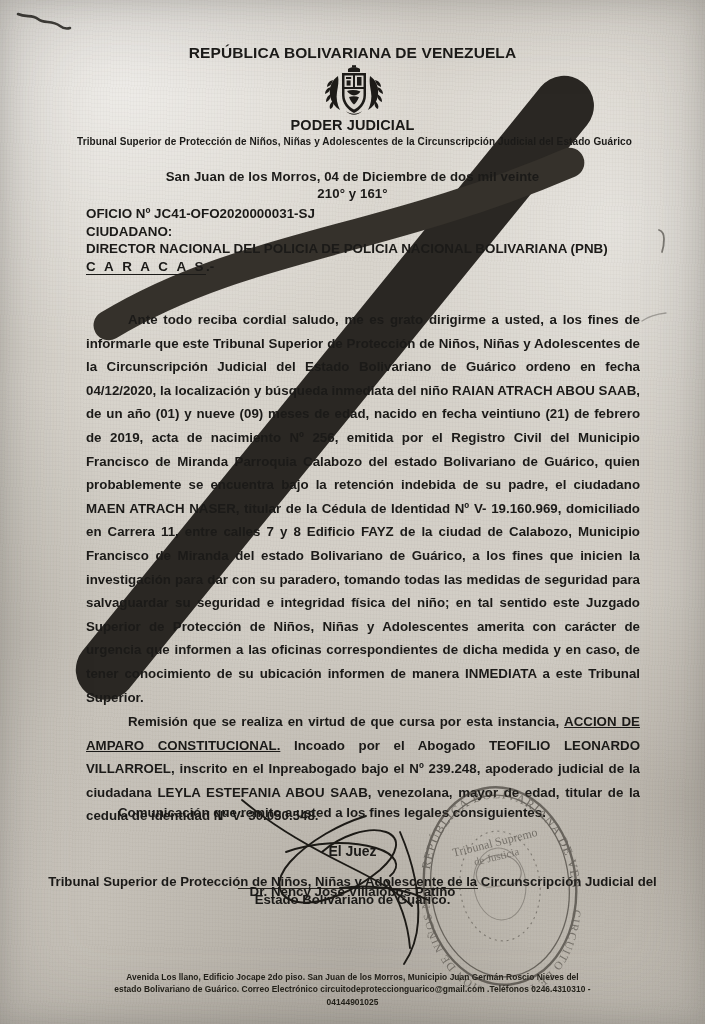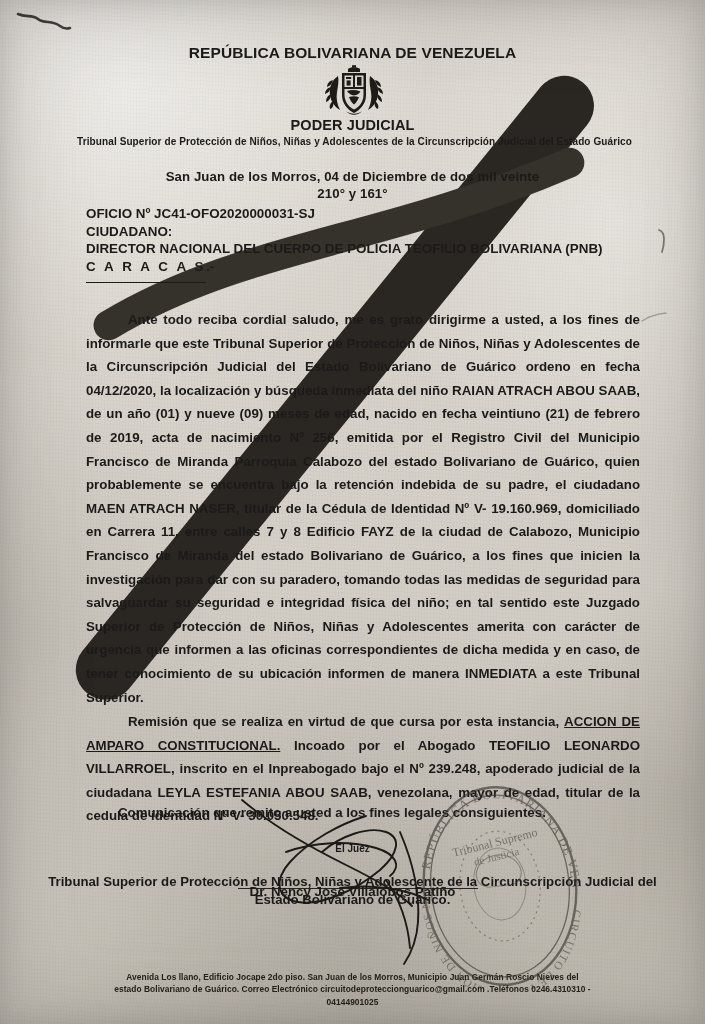--- a/index.html
+++ b/index.html
@@ -85,21 +85,21 @@
   #addressee {
     position: absolute; left: 86px; right: 52px; top: 205px;
     font-weight: bold;
     font-size: 13.4px;
     line-height: 17.6px;
   }
   #addressee .ln { white-space: nowrap; }
   .spaced-underline {
     letter-spacing: 2.6px;
     border-bottom: 1.4px solid #1b1a18;
-    padding-bottom: 8px;
+    padding-bottom: 0px;
     text-align: right;
   }
 
   
   #body {
     position: absolute;
     left: 86px;
     right: 65px;
     top: 308px;
   }
@@ -116,21 +116,21 @@
   b.u { text-decoration: underline; }
 
   
   #closing {
     position: absolute; left: 118px; top: 805px;
     font-weight: bold; font-size: 13.3px;
   }
   #eljuez {
     position: absolute; left: 0; right: 0; top: 843px;
     text-align: center;
-    font-weight: bold; font-size: 10px;
+    font-weight: bold; font-size: 14px;
   }
   #sig-line {
     position: absolute; left: 238px; top: 888px;
     width: 240px; height: 0;
     border-top: 1.4px solid #26241f;
   }
   #sig-name {
     position: absolute; left: 0; right: 0; top: 884px;
     text-align: center;
     font-weight: bold; font-size: 13.3px;
@@ -214,21 +214,21 @@
 
     <div class="hdr-line" id="title-tribunal">Tribunal Superior de Protección de Niños, Niñas y Adolescentes de la Circunscripción Judicial del Estado Guárico</div>
 
     <div class="hdr-line" id="title-city">San Juan de los Morros, 04 de Diciembre de dos mil veinte</div>
 
     <div class="hdr-line" id="title-years">210° y 161°</div>
 
     <div id="addressee">
       <div class="ln">OFICIO Nº JC41-OFO2020000031-SJ</div>
       <div class="ln">CIUDADANO:</div>
-      <div class="ln">DIRECTOR NACIONAL DEL CUERPO DE POLICIA TEOFILIO BOLIVARIANA (PNB)</div>
+      <div class="ln">DIRECTOR NACIONAL DEL POLICIA DE POLICIA NACIONAL BOLIVARIANA (PNB)</div>
       <div class="ln">
         <span class="spaced-underline">C A R A C A S</span><span>.-</span>
       </div>
     </div>
 
     <div id="body">
       <p class="p1">Ante todo reciba cordial saludo, me es grato dirigirme a usted, a los fines de informarle que este Tribunal Superior de Protección de Niños, Niñas y Adolescentes de la Circunscripción Judicial del Estado Bolivariano de Guárico ordeno en fecha 04/12/2020, la localización y búsqueda inmediata del niño RAIAN ATRACH ABOU SAAB, de un año (01) y nueve (09) meses de edad, nacido en fecha veintiuno (21) de febrero de 2019, acta de nacimiento Nº 256, emitida por el Registro Civil del Municipio Francisco de Miranda Parroquia Calabozo del estado Bolivariano de Guárico, quien probablemente se encuentra bajo la retención indebida de su padre, el ciudadano MAEN ATRACH NASER, titular de la Cédula de Identidad Nº V- 19.160.969, domiciliado en Carrera  11, entre calles 7 y 8 Edificio FAYZ de la ciudad de Calabozo, Municipio Francisco de Miranda del estado Bolivariano de Guárico, a los fines que inicien la investigación para dar con su paradero, tomando todas las medidas de seguridad para salvaguardar su seguridad e integridad física del niño; en tal sentido este Juzgado Superior de Protección de Niños, Niñas y Adolescentes amerita con carácter de urgencia que informen a las oficinas correspondientes de dicha medida y en caso, de tener conocimiento de su ubicación informen de manera INMEDIATA a este Tribunal Superior.</p>
       <p class="p2">
         <span>Remisión que se realiza en virtud de que cursa por esta instancia, </span><b class="u">ACCION DE AMPARO CONSTITUCIONAL.</b><span> Incoado por el Abogado TEOFILIO LEONARDO VILLARROEL, inscrito en el Inpreabogado bajo el Nº 239.248, apoderado judicial de la ciudadana LEYLA ESTEFANIA ABOU SAAB, venezolana, mayor de edad, titular de la cedula de identidad Nº V- 30.050.548.</span>
       </p>

